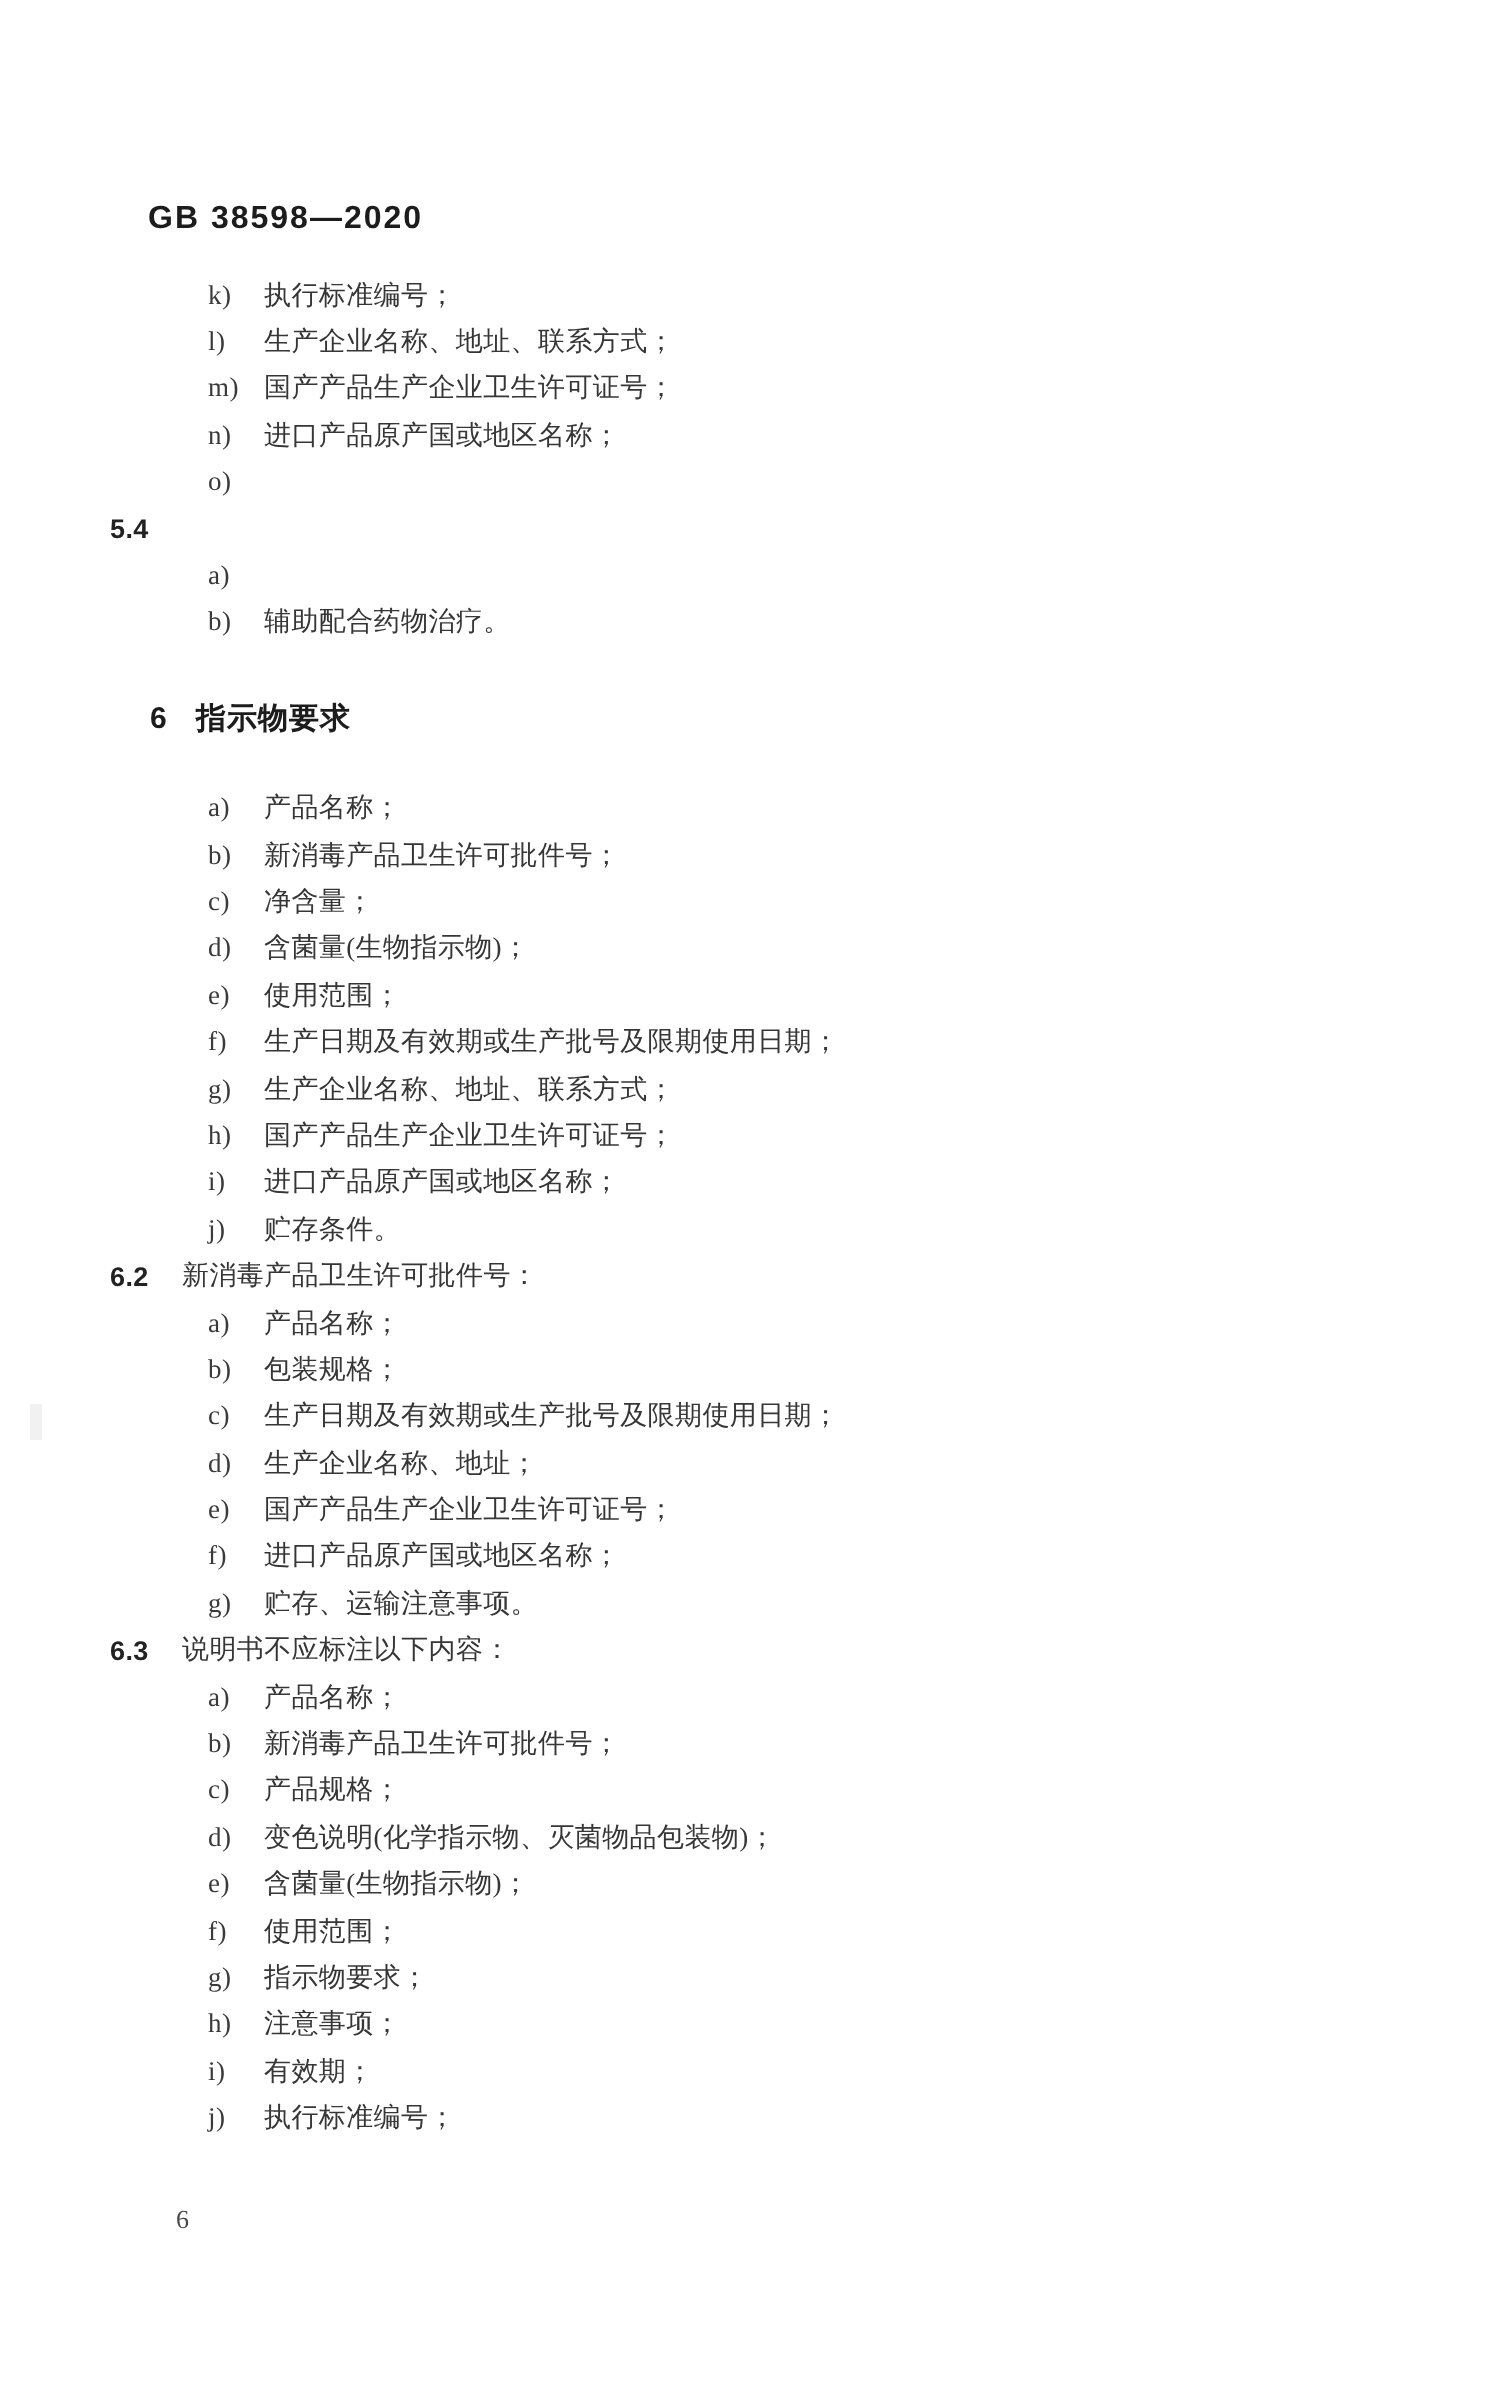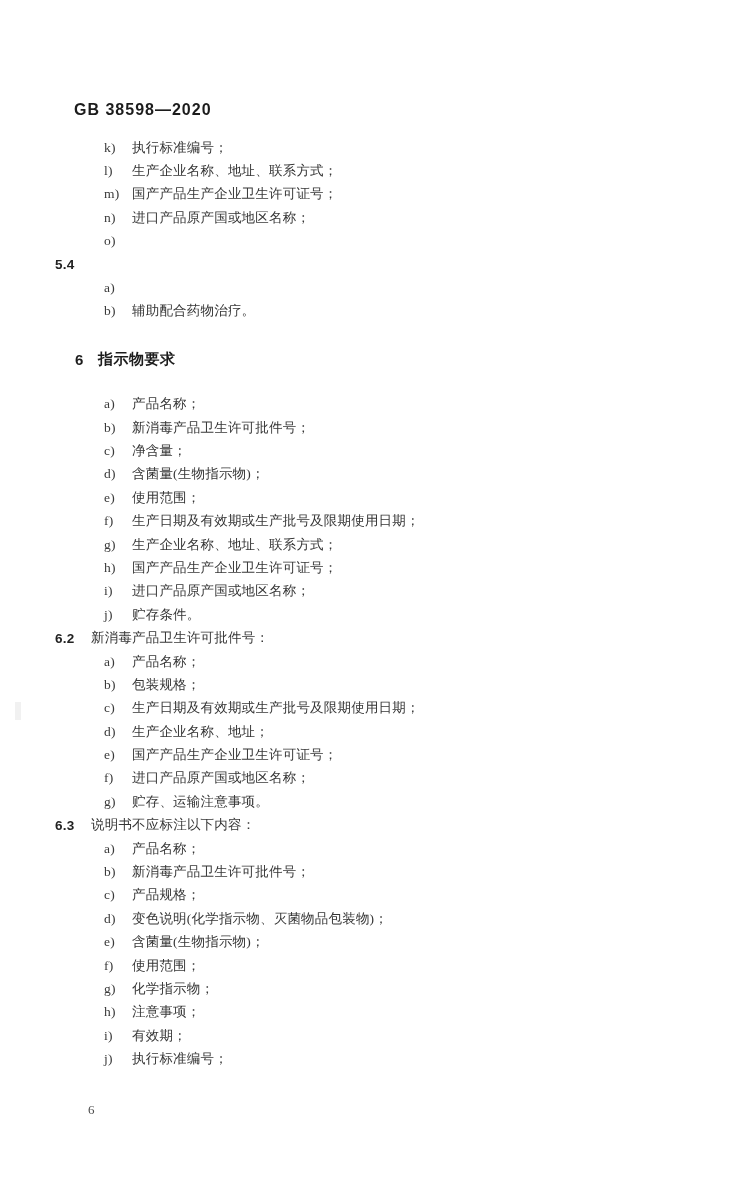--- a/index.html
+++ b/index.html
@@ -217,21 +217,21 @@
       <div class="row list-row">
         <span class="l-label">e)</span>
         <span class="l-text">含菌量(生物指示物)；</span>
       </div>
       <div class="row list-row">
         <span class="l-label">f)</span>
         <span class="l-text">使用范围；</span>
       </div>
       <div class="row list-row">
         <span class="l-label">g)</span>
-        <span class="l-text">化学指示物；</span>
+        <span class="l-text">指示物要求；</span>
       </div>
       <div class="row list-row">
         <span class="l-label">h)</span>
         <span class="l-text">注意事项；</span>
       </div>
       <div class="row list-row">
         <span class="l-label">i)</span>
         <span class="l-text">有效期；</span>
       </div>
       <div class="row list-row">

